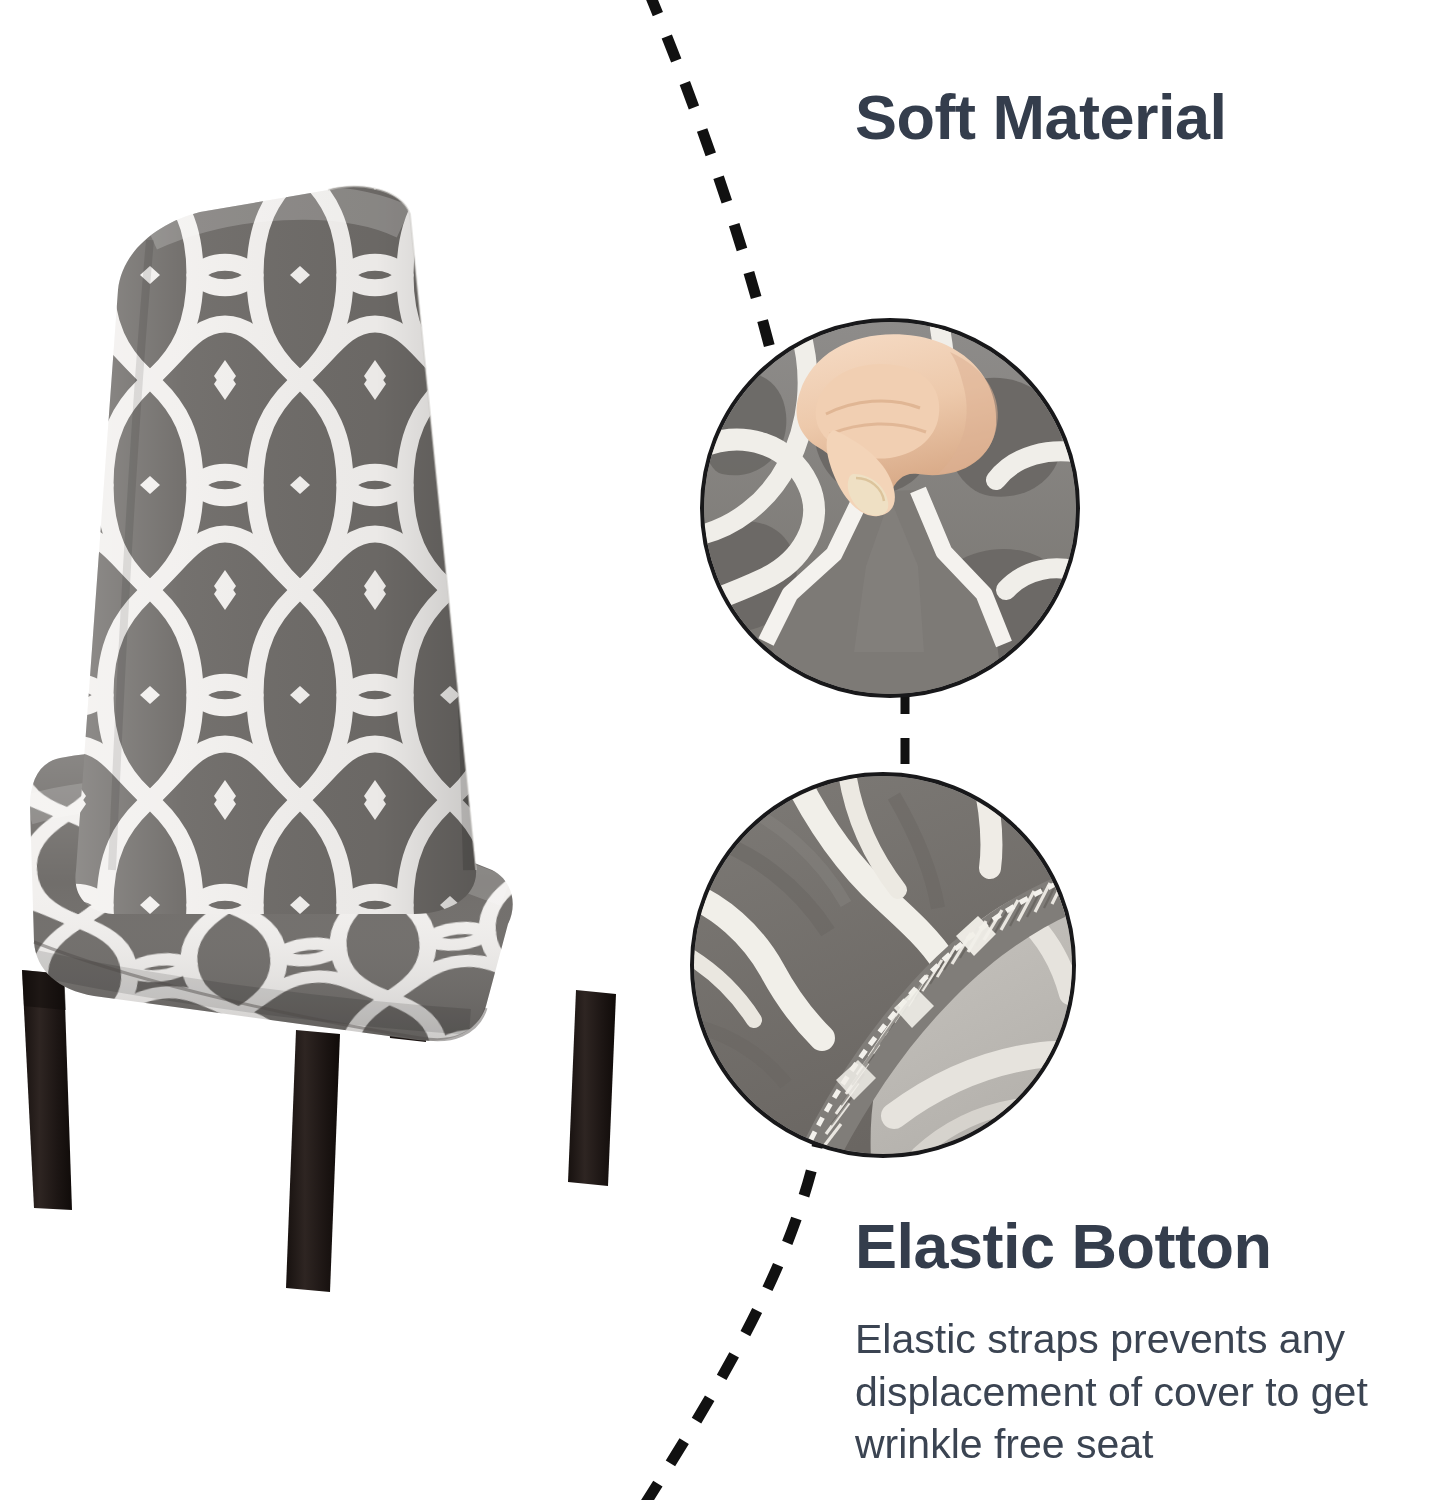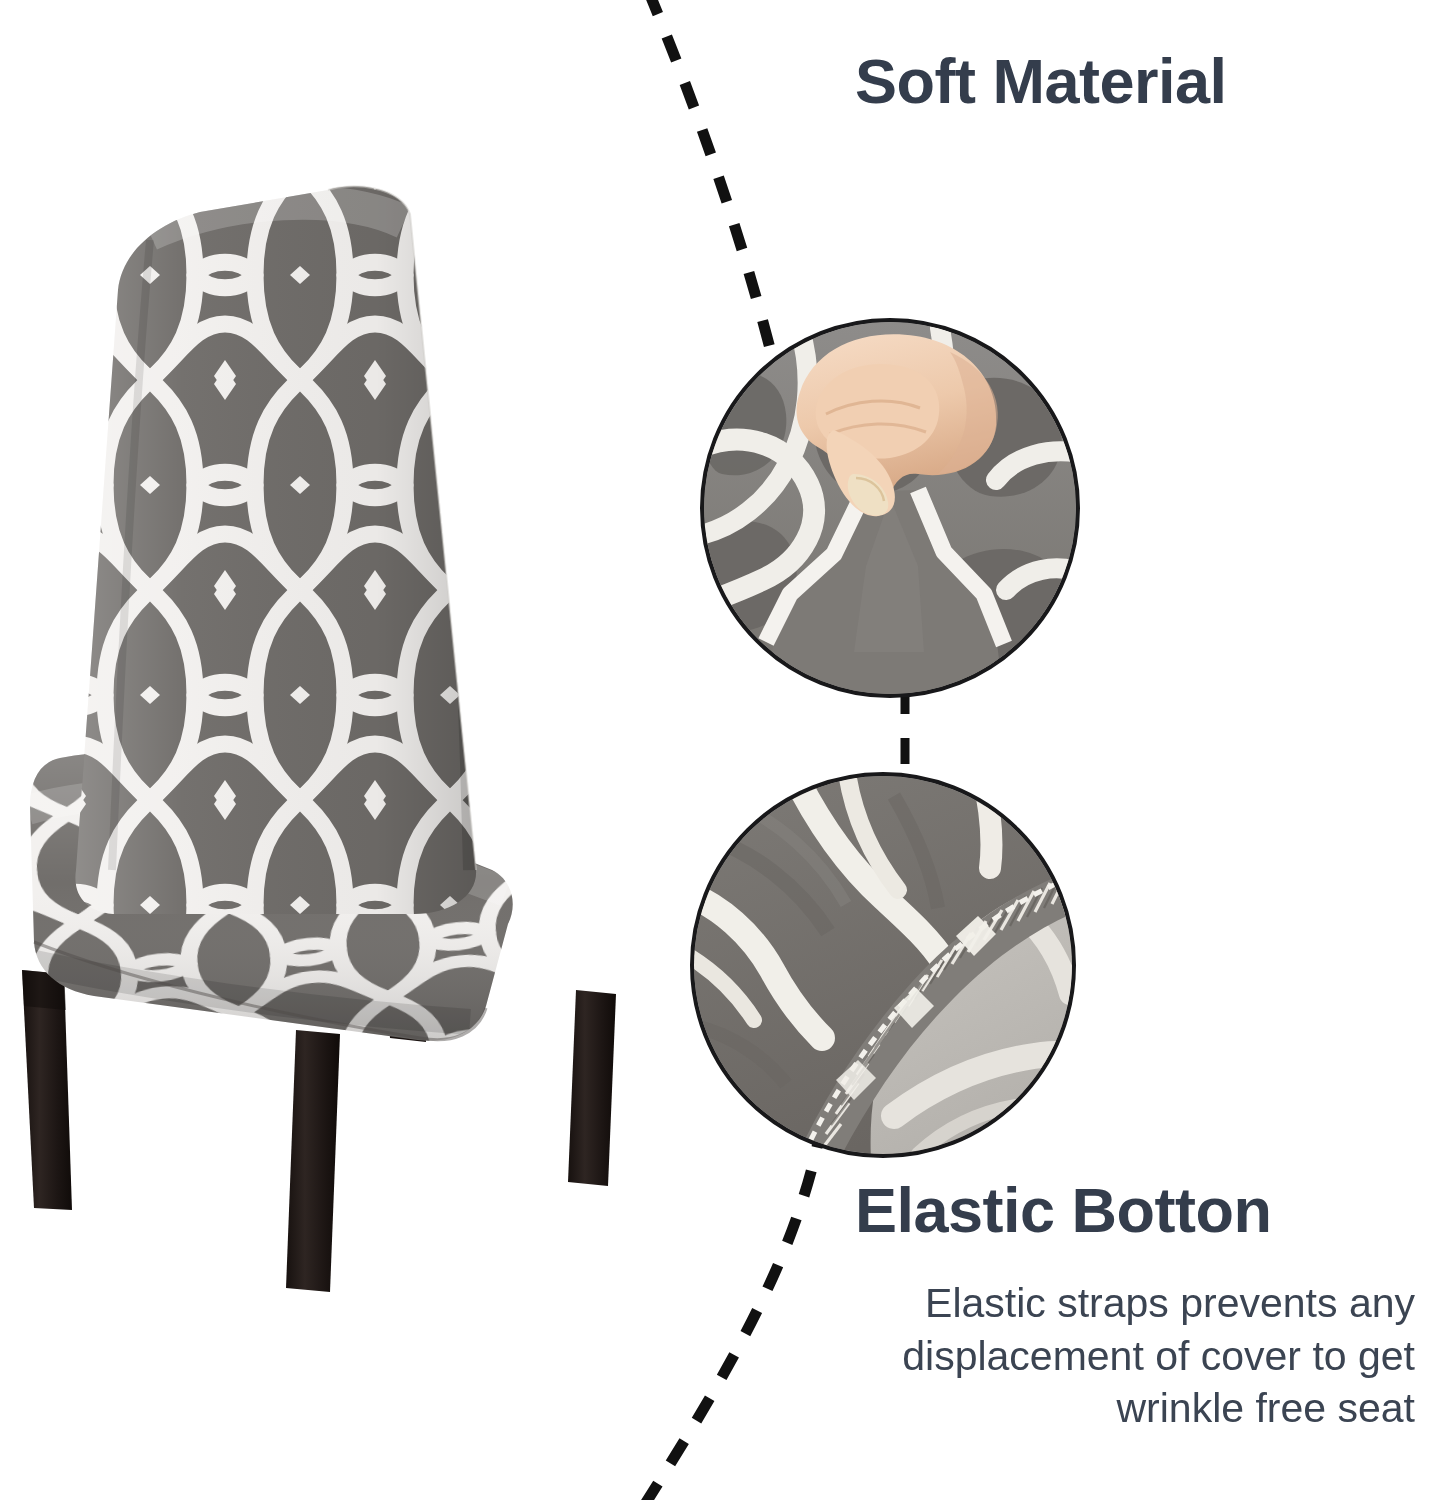--- a/index.html
+++ b/index.html
@@ -15,21 +15,21 @@
     overflow:hidden;
   }
 
   
   #divider-svg{
     position:absolute;left:0;top:0;width:1429px;height:1500px;
     pointer-events:none;
   }
 
   
-  .text-block{position:absolute;}
+  .text-block{position:absolute;margin-top:36px;}
   .headline{
     font-size:63px;
     font-weight:700;
     letter-spacing:-0.5px;
     line-height:1.05;
     color:#343d4c;
     margin:0;
     white-space:nowrap;
   }
   .subcopy{
@@ -37,21 +37,21 @@
     font-weight:400;
     line-height:1.28;
     color:#3b4452;
     margin:0;
   }
 
   #soft-block{left:855px;top:48px;width:540px;}
   #soft-block .subcopy{margin-top:30px;}
 
   #elastic-block{left:855px;top:1177px;width:560px;}
-  #elastic-block .subcopy{margin-top:34px;text-align:right;}
+  #elastic-block .subcopy{margin-top:34px;}
 
   
   .detail-circle{
     position:absolute;
     border-radius:50%;
     border:4px solid #18181a;
     overflow:hidden;
     background:#8d8b89;
   }
   #circle-pinch{left:700px;top:318px;width:372px;height:372px;}

